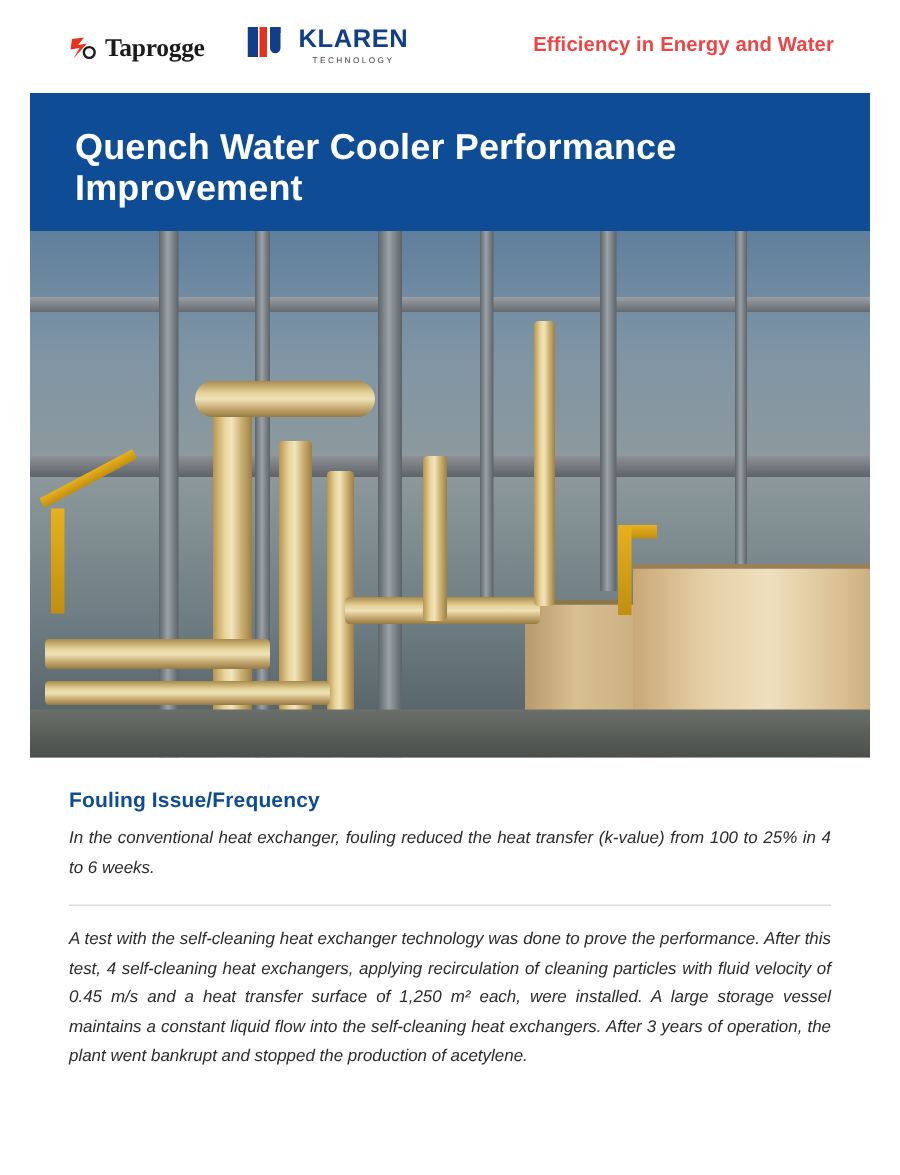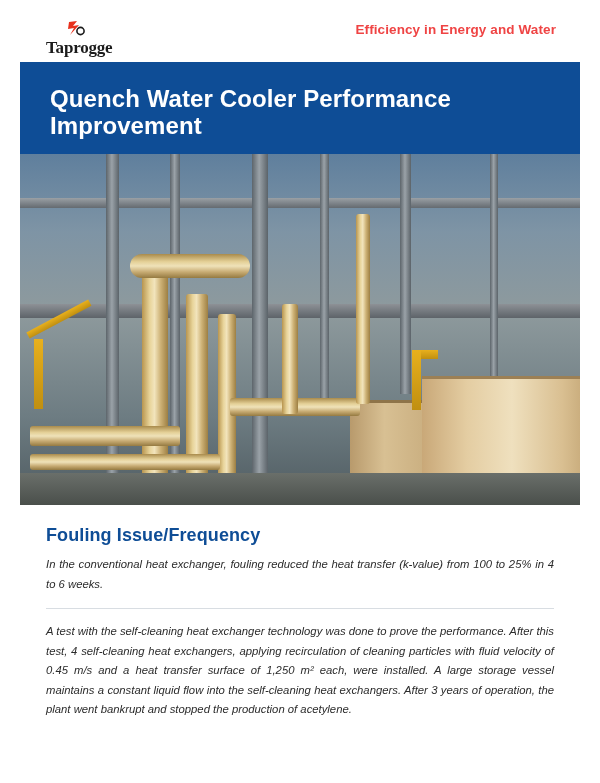--- a/index.html
+++ b/index.html
@@ -29,21 +29,20 @@
     display: flex;
     align-items: center;
   }
   .logo-taprogge {
     position: absolute;
     left: 46px;
     top: 19px;
     display: flex;
     align-items: center;
     height: 26px;
-    flex-direction: column;
   }
   .tap-mark {
     width: 19px; height: 19px;
     margin-right: 5px;
     position: relative;
   }
   .tap-word {
     font-size: 17px;
     font-weight: bold;
     color: #1b1b1b;
@@ -168,21 +167,21 @@
 
   
   .body-wrap {
     position: absolute;
     left: 46px; top: 525px;
     width: 508px;
   }
   h2.section-head {
     margin: 0 0 9px 0;
     color: #0e4d96;
-    font-size: 18px;
+    font-size: 14px;
     font-weight: bold;
     letter-spacing: 0.1px;
   }
   p.section-body {
     margin: 0;
     color: #2b2b2b;
     font-size: 11.3px;
     line-height: 19.5px;
     text-align: justify;
     font-style: italic;
@@ -204,20 +203,34 @@
     <div class="logo-taprogge">
       <span class="tap-mark">
         <svg width="19" height="19" viewBox="0 0 19 19">
           <path d="M2 3 L10 2 L6 7 L12 6 L3 16 L7 9 L1 10 Z" fill="#e8301c"></path>
           <circle cx="13.5" cy="12" r="3.6" fill="none" stroke="#1b1b1b" stroke-width="1.6"></circle>
         </svg>
       </span>
       <span class="tap-word">Taprogge</span>
     </div>
 
+    <div class="logo-klaren">
+      <span class="klaren-mark">
+        <svg width="28" height="24" viewBox="0 0 28 24">
+          <rect x="0" y="2" width="7" height="20" fill="#123e87"></rect>
+          <rect x="8" y="2" width="5" height="20" fill="#e8301c"></rect>
+          <path d="M15 2 h7 v14 a3.5 3.5 0 0 1 -7 0 z" fill="#123e87"></path>
+          <rect x="15" y="2" width="7" height="4" fill="#123e87"></rect>
+        </svg>
+      </span>
+      <span class="klaren-text">
+        <span class="klaren-word">KLAREN</span>
+        <div class="klaren-sub">TECHNOLOGY</div>
+      </span>
+    </div>
 
     <div class="tagline">Efficiency in Energy and Water</div>
   </div>
 
   <div class="title-band">
     <h1>Quench Water Cooler Performance Improvement</h1>
   </div>
 
   <div class="hero">
     <div class="sky"></div>

